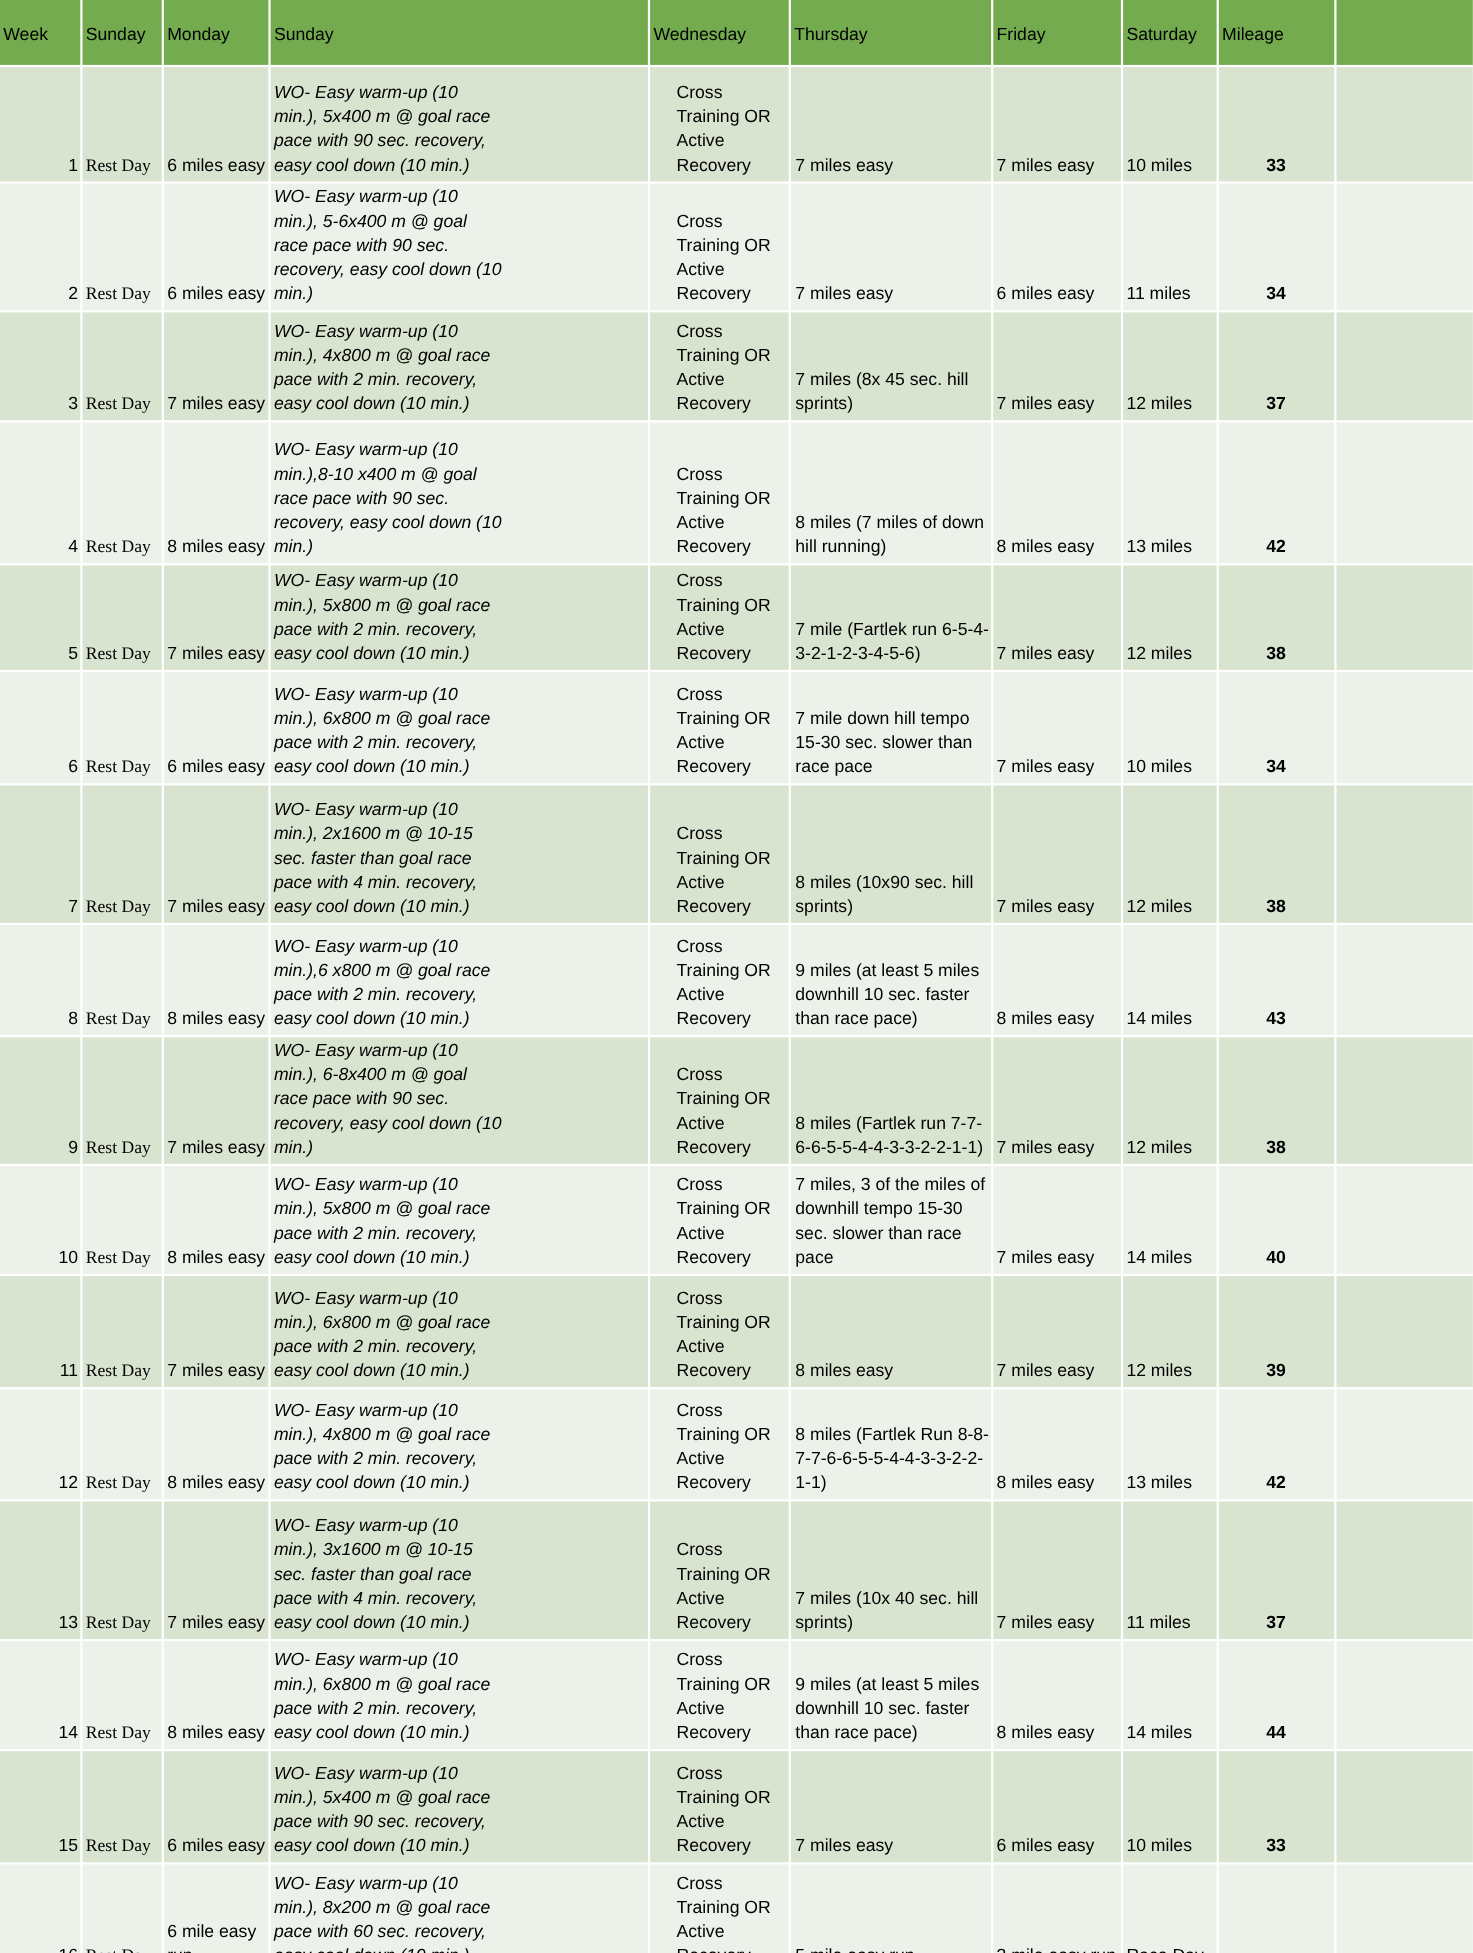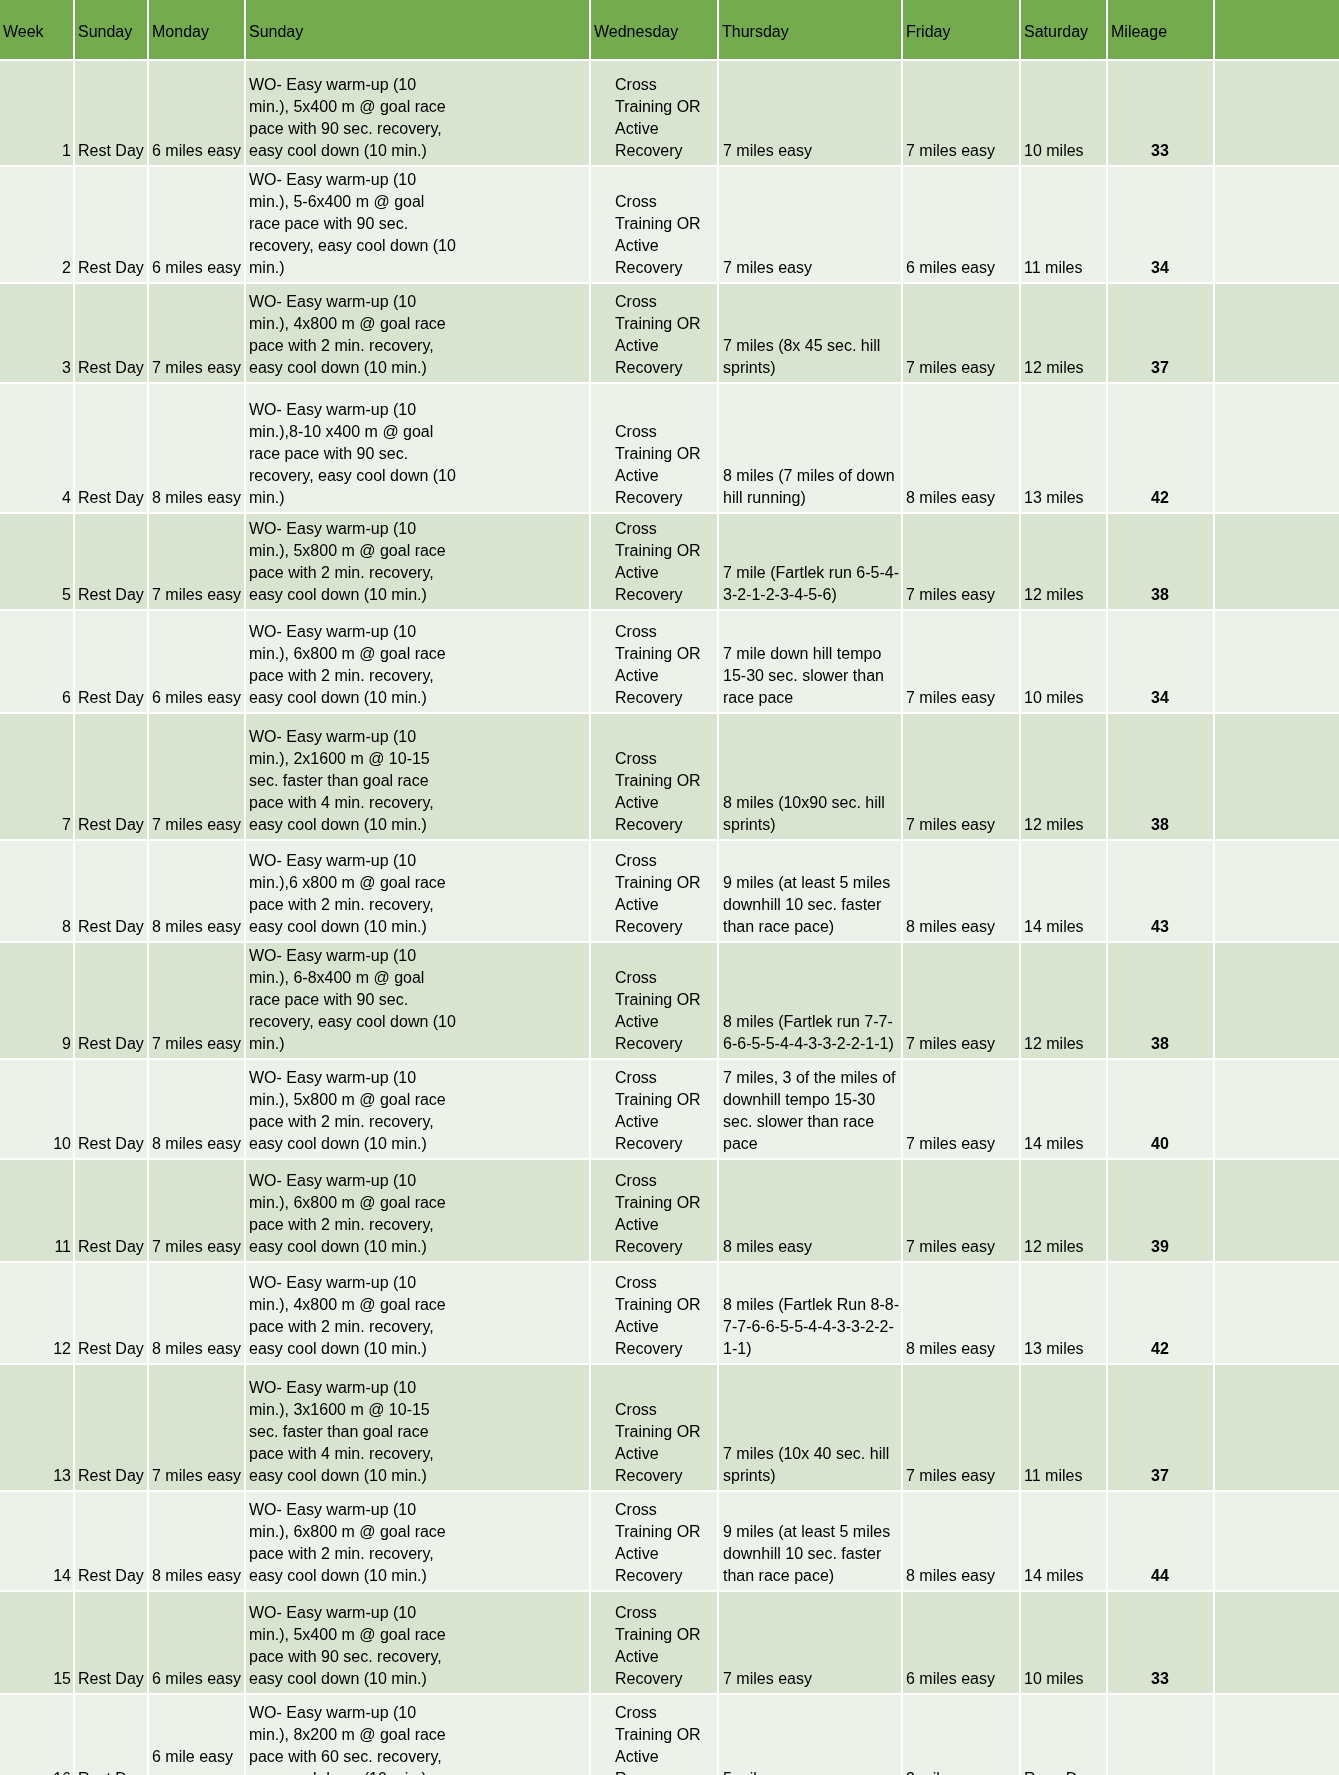--- a/index.html
+++ b/index.html
@@ -50,23 +50,23 @@
   thead th{
     background:var(--header-green);
     text-align:left;
     padding-bottom:16px;
   }
 
   tr.row-dark td{background:var(--row-dark);}
   tr.row-light td{background:var(--row-light);}
 
   td.cell-week{text-align:right;padding-right:2px;}
-  td.cell-sunday{white-space:nowrap;padding-left:3px;}
+  td.cell-sunday{white-space:nowrap;padding-left:3px;font-family:Liberation Serif, serif;}
   td.cell-monday{padding-right:0;}
-  td.cell-tuesday{padding-right:0;}
+  td.cell-tuesday{padding-right:0;font-style:italic;}
   .tue-txt{max-width:210px;}
   td.cell-wednesday{padding-right:0;padding-left:24px;}
   td.cell-thursday{padding-left:4px;padding-right:0;}
   td.cell-friday{white-space:nowrap;padding-right:0;}
   td.cell-saturday{white-space:nowrap;}
   td.cell-mileage{text-align:center;padding-right:4px;font-weight:bold;}
 </style>
 </head>
 <body>
 

